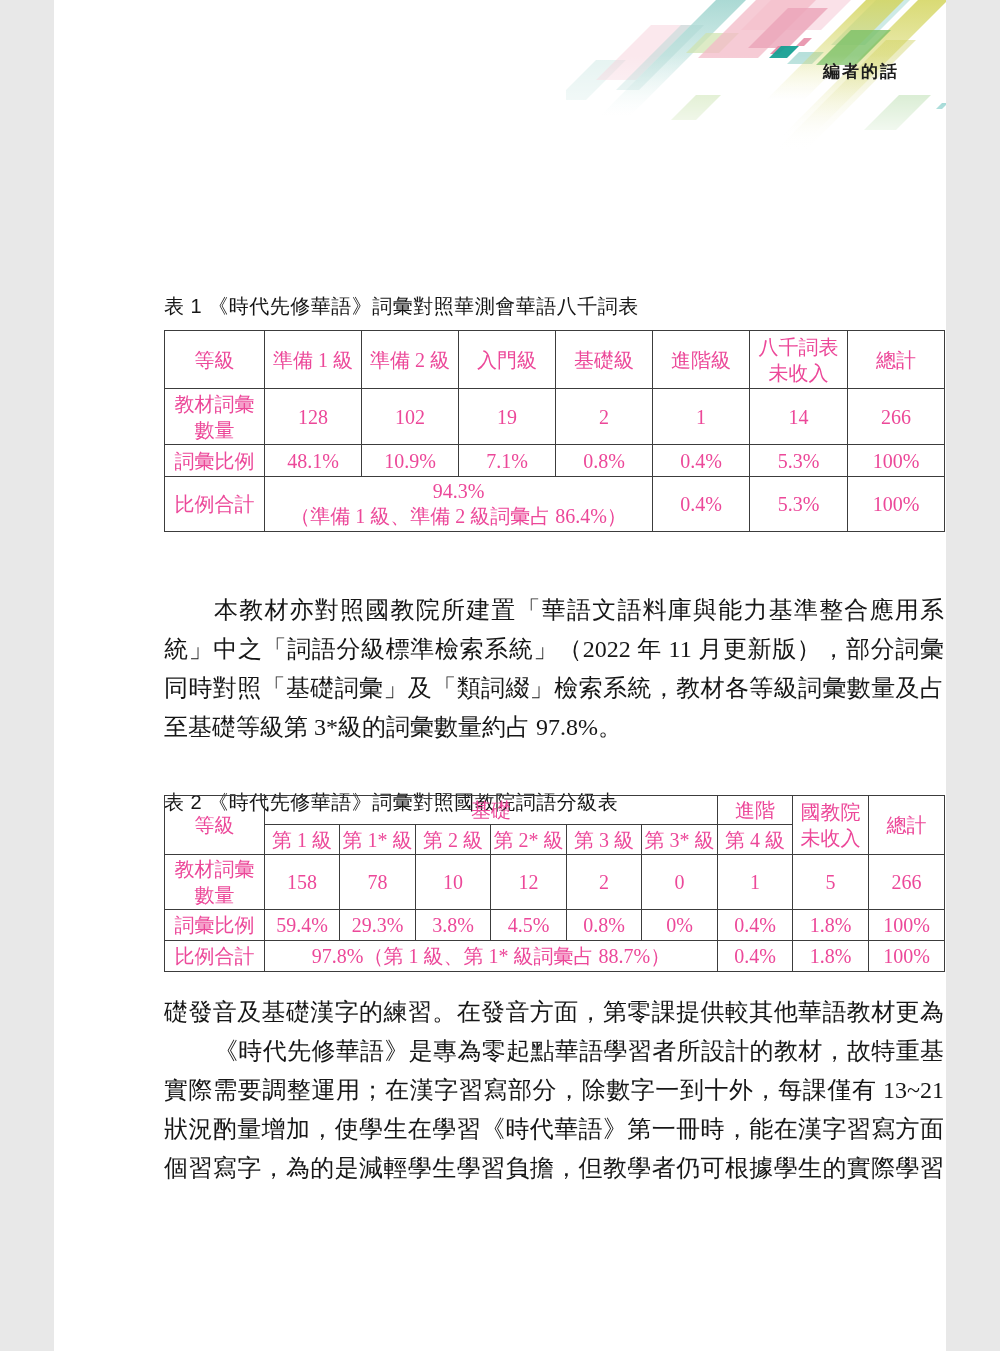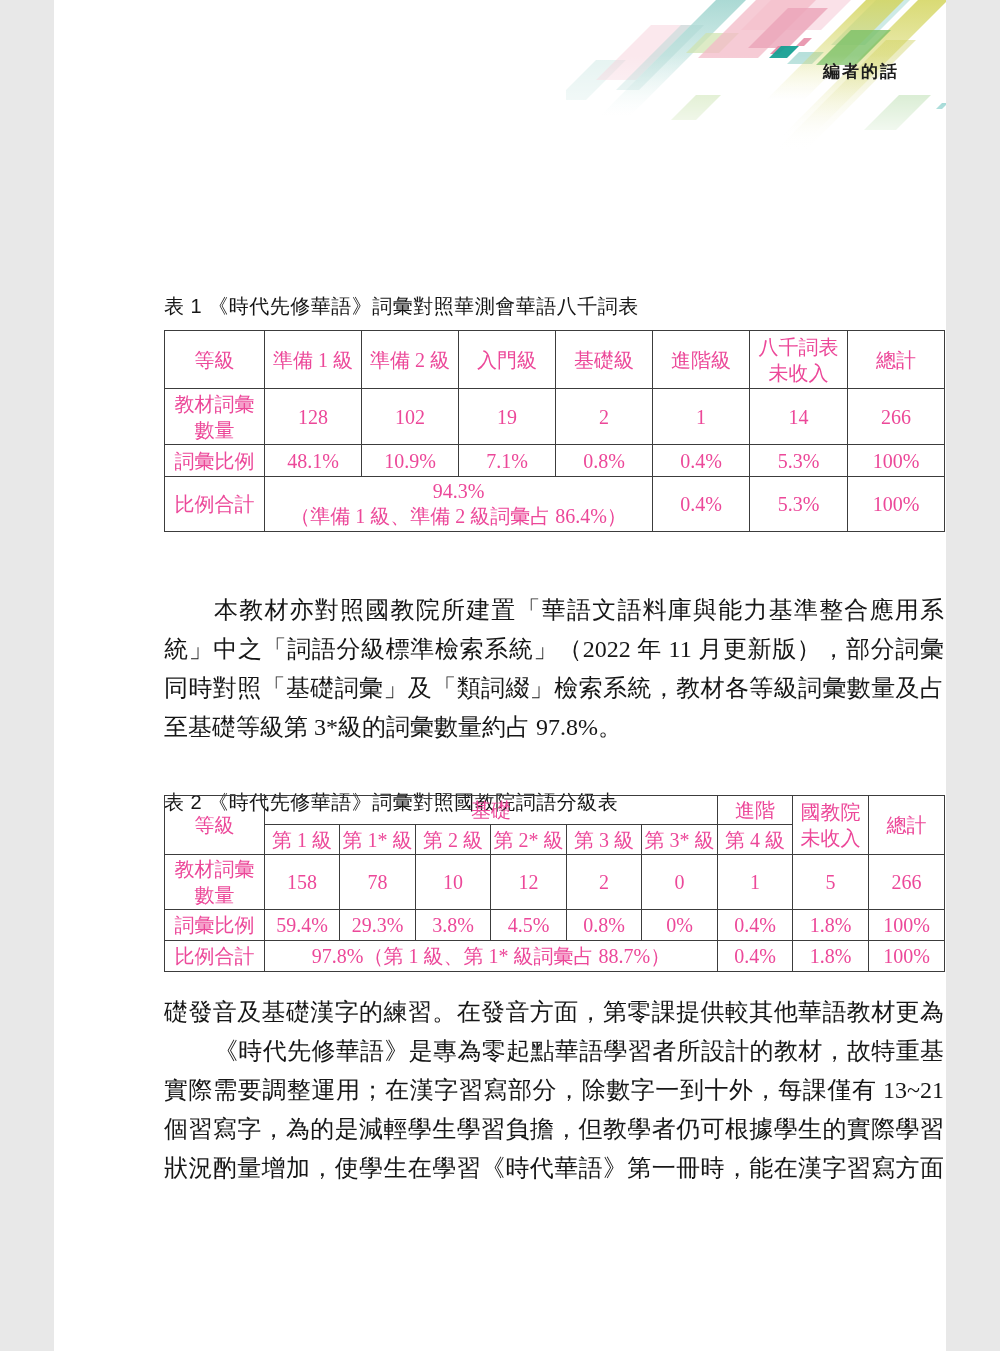--- a/index.html
+++ b/index.html
@@ -264,20 +264,20 @@
         <td>100%</td>
       </tr>
     </tbody>
       </table>
   </div>
 
   <div class="para p2">
     <div class="line">礎發音及基礎漢字的練習。在發音方面，第零課提供較其他華語教材更為</div>
     <div class="line indent">《時代先修華語》是專為零起點華語學習者所設計的教材，故特重基</div>
     <div class="line">實際需要調整運用；在漢字習寫部分，除數字一到十外，每課僅有 13~21</div>
+    <div class="line">狀況酌量增加，使學生在學習《時代華語》第一冊時，能在漢字習寫方面</div>
     <div class="line">個習寫字，為的是減輕學生學習負擔，但教學者仍可根據學生的實際學習</div>
-    <div class="line">狀況酌量增加，使學生在學習《時代華語》第一冊時，能在漢字習寫方面</div>
   </div>
 
   <div class="accent-diamond" style="background: rgb(53, 169, 162);"></div>
   <div class="page-number">05</div>
 
 </div>
 
 </body></html>

